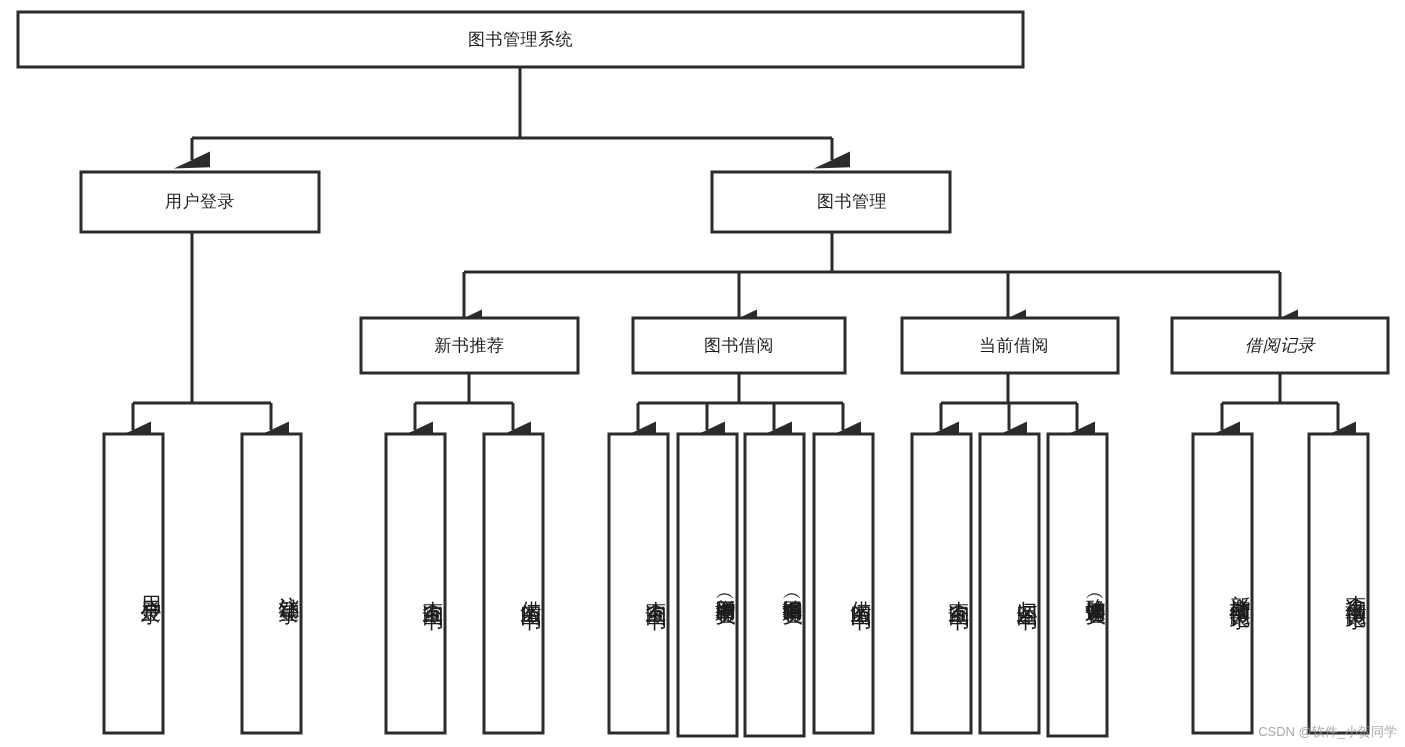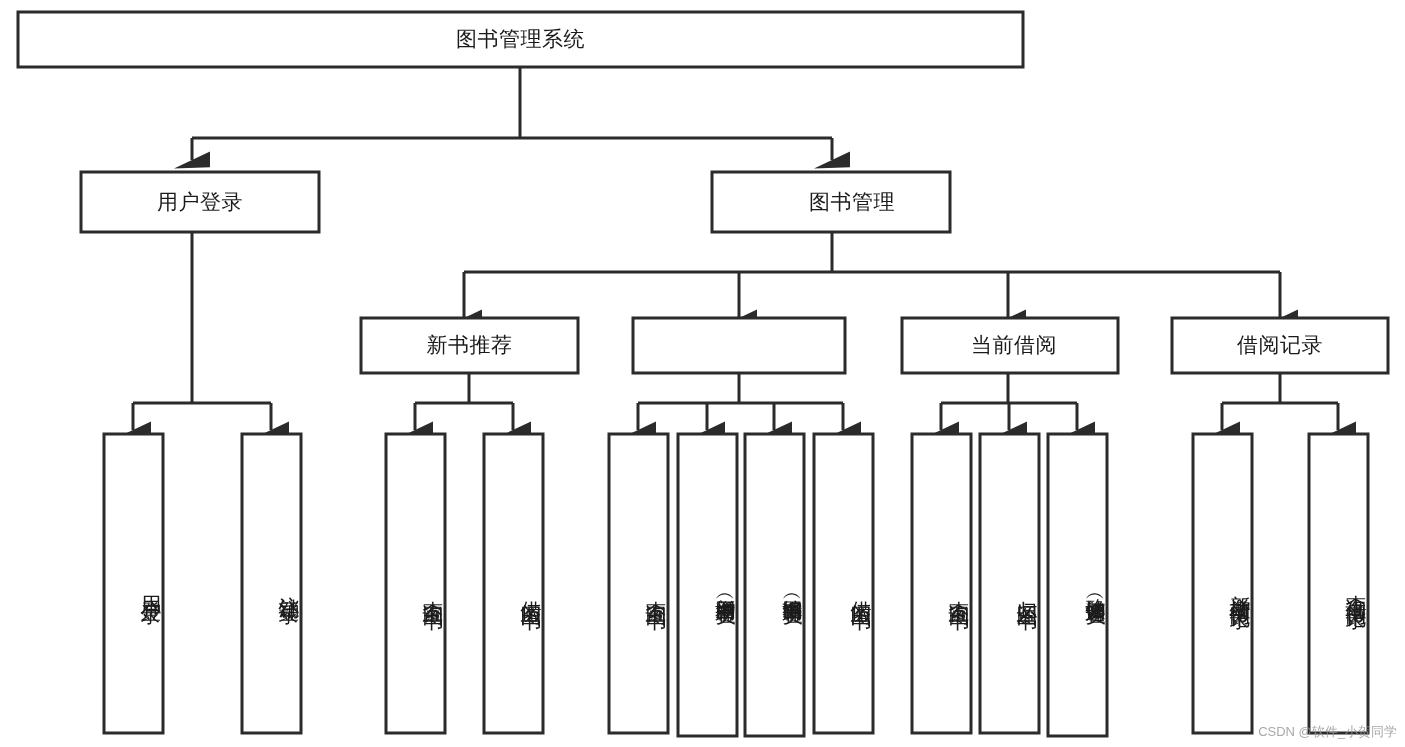--- a/index.html
+++ b/index.html
@@ -41,21 +41,21 @@
     position: absolute;
     display: flex;
     align-items: center;
     justify-content: center;
     color: #1b1b1b;
     text-align: center;
     pointer-events: none;
     letter-spacing: 0.5px;
   }
   .node-label.horizontal {
-    font-size: 21px;
+    font-size: 17px;
     line-height: 1.15;
     border-radius: 13px;
   }
   .node-label.vertical {
     writing-mode: vertical-rl;
     text-orientation: upright;
     font-size: 21px;
     line-height: 1.18;
     letter-spacing: 3px;
     align-items: flex-start;
@@ -171,24 +171,25 @@
   </svg>
 
   <div class="node-label horizontal" style="left:18px;  top:12px;  width:1005px; height:55px;">图书管理系统</div>
 
   <div class="node-label horizontal" style="left:81px;  top:172px; width:238px; height:60px;">用户登录</div>
 
   <div class="node-label horizontal" style="left:712px; top:172px; width:280px; height:60px;">图书管理</div>
 
   <div class="node-label horizontal" style="left:361px; top:318px; width:217px; height:55px;">新书推荐</div>
 
+  <div class="node-label horizontal" style="left:633px; top:318px; width:212px; height:55px;">图书借阅</div>
 
   <div class="node-label horizontal" style="left:902px; top:318px; width:224px; height:55px;text-align:center;">当前借阅</div>
 
-  <div class="node-label horizontal" style="left:1172px; top:318px; width:216px; height:55px;">借阅记录</div>
+  <div class="node-label horizontal" style="left:1172px; top:318px; width:216px; height:55px;font-style:italic;">借阅记录</div>
 
   <div class="node-label vertical" style="left:104px; top:483px; width:59px; height:200px;">用户登录</div>
 
   <div class="node-label vertical" style="left:242px; top:483px; width:59px; height:200px;">注销登录</div>
 
   <div class="node-label vertical" style="left:386px; top:493px; width:59px; height:190px;">查询图书</div>
 
   <div class="node-label vertical" style="left:484px; top:493px; width:59px; height:190px;">借阅图书</div>
 
   <div class="node-label vertical" style="left:609px; top:493px; width:59px; height:190px;">查询图书</div>

